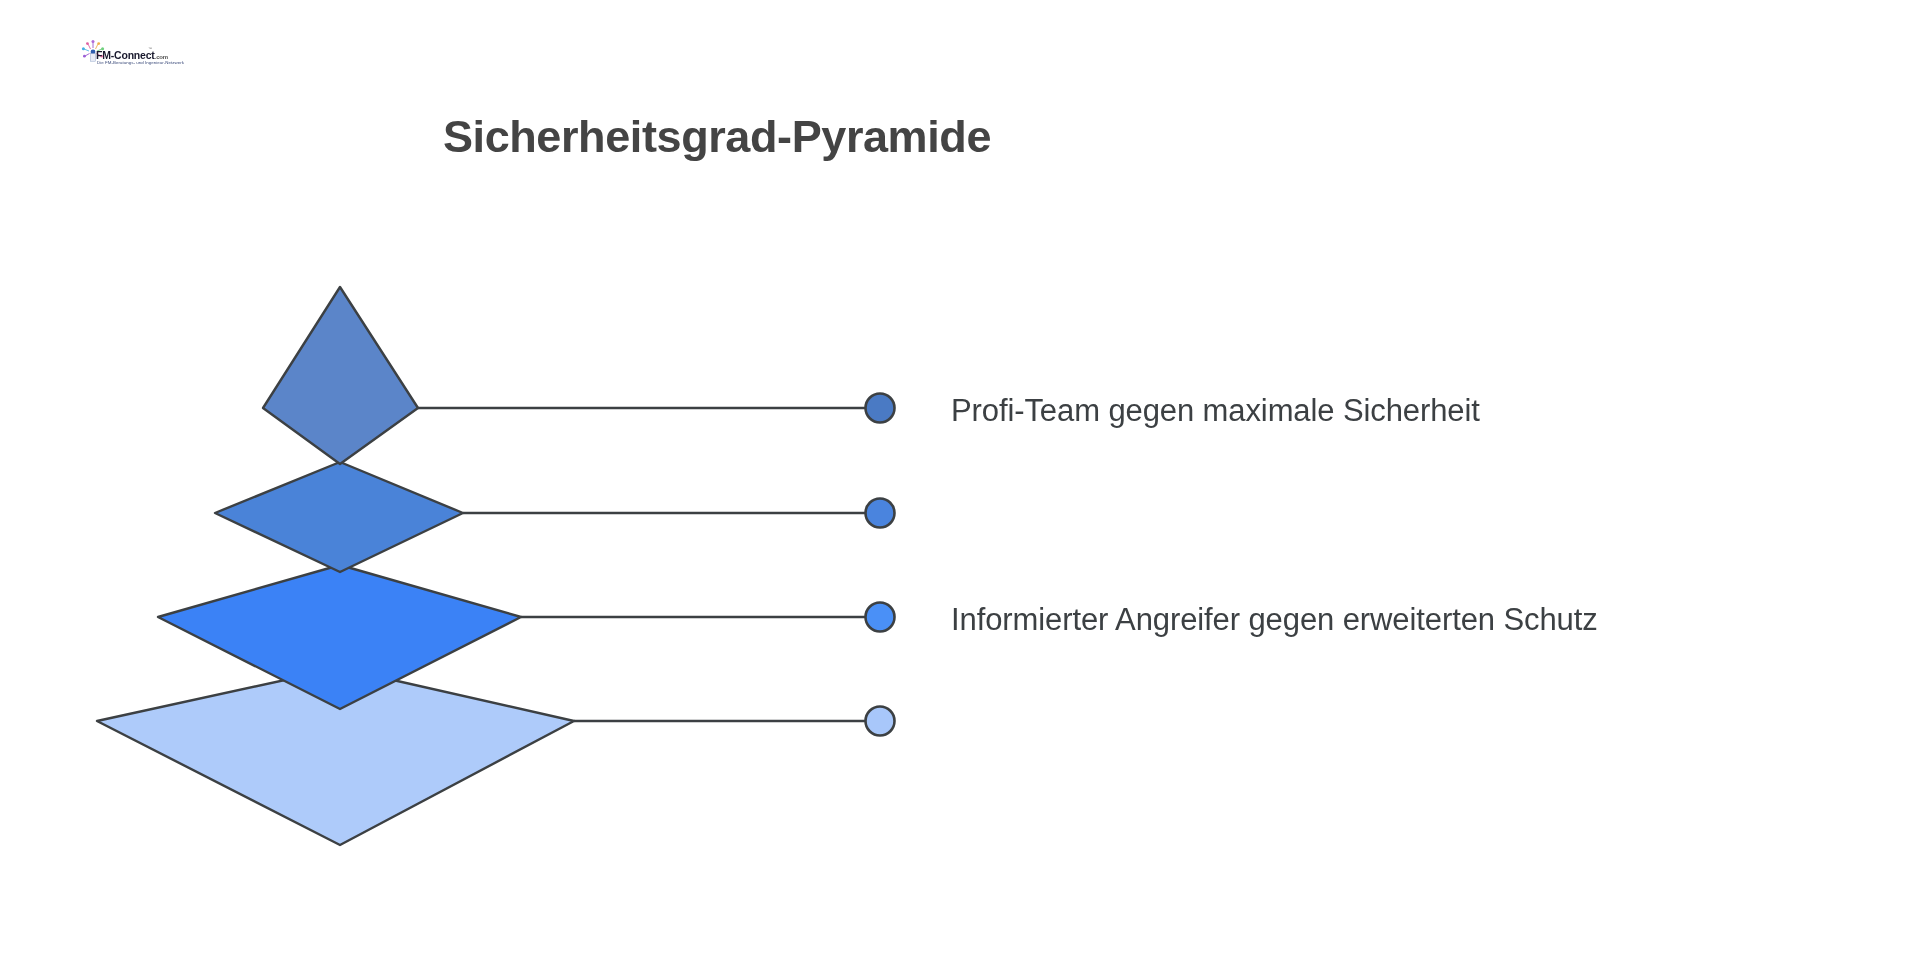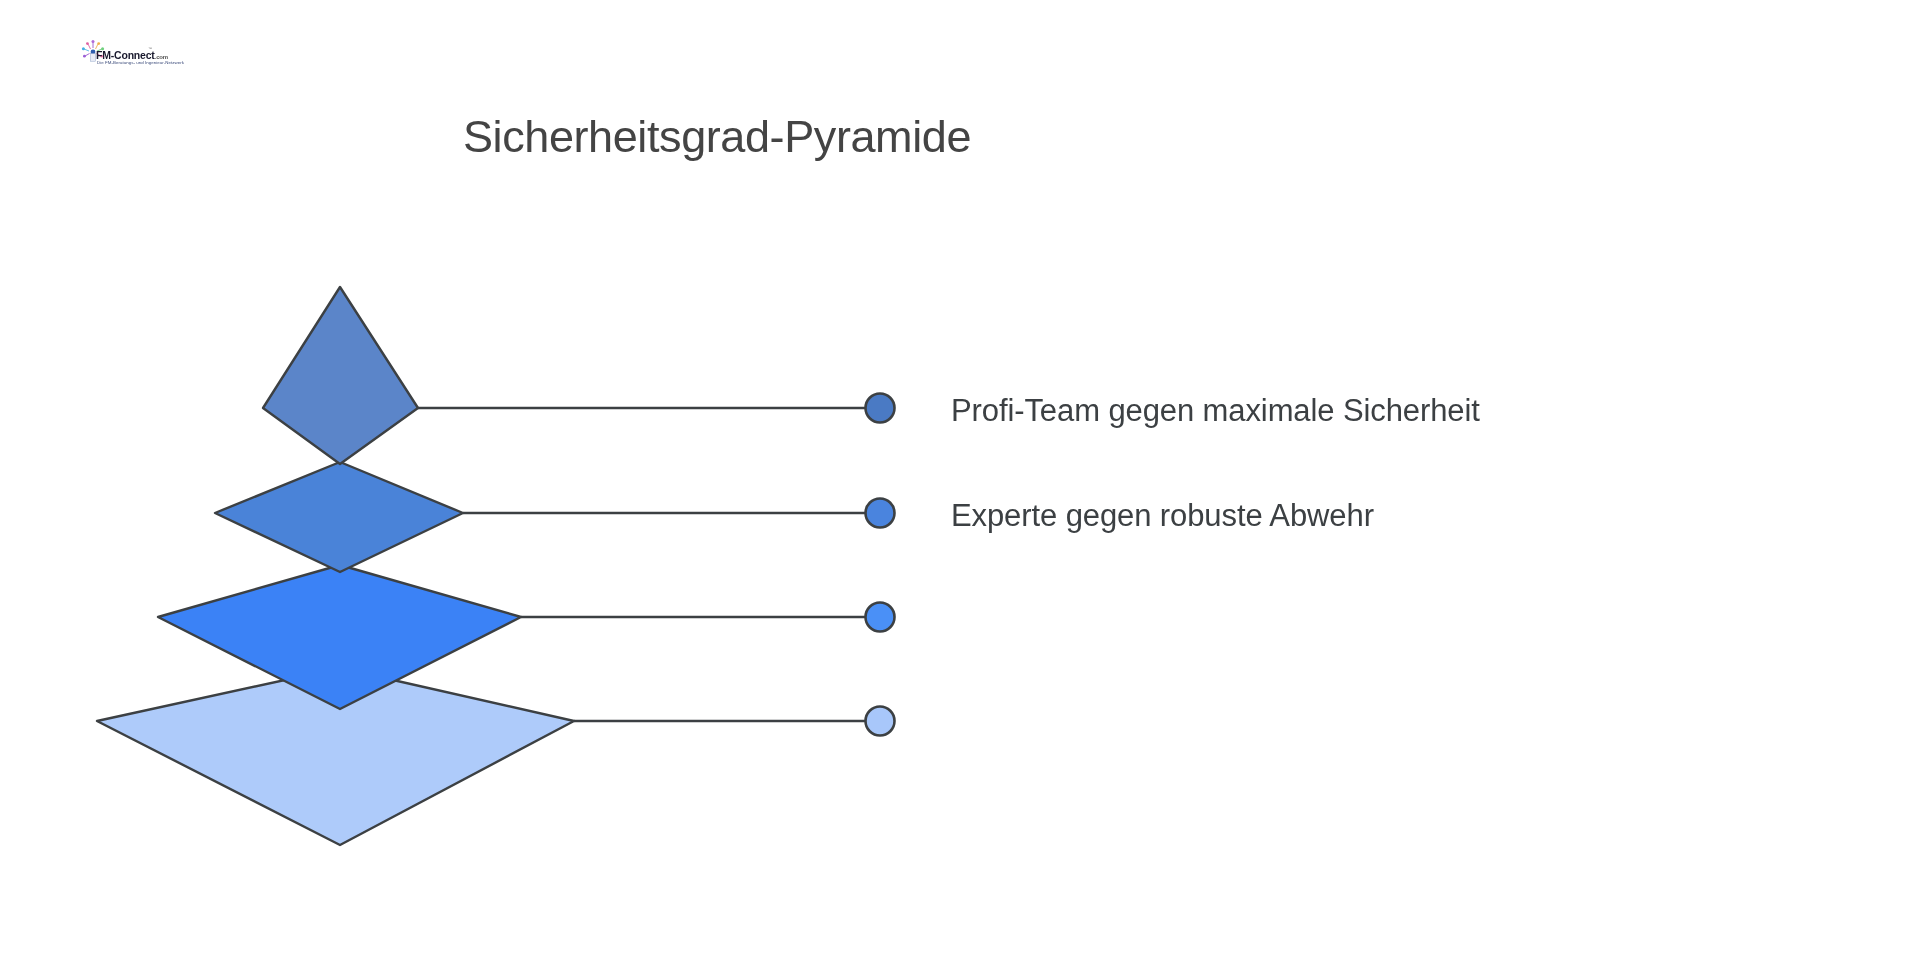--- a/index.html
+++ b/index.html
@@ -66,21 +66,21 @@
   }
 
   
   #page-title {
     position: absolute;
     left: 0;
     top: 112px;
     width: 1788px;
     text-align: center;
     font-size: 45px;
-    font-weight: normal;
+    font-weight: bold;
     color: #444444;
     letter-spacing: -0.4px;
     line-height: 1.1;
   }
   
   #page-title .title-inner {
     display: inline-block;
     transform: translateX(-177px);
   }
 
@@ -161,14 +161,14 @@
 
     <polygon points="340,285 418,406 340,462 263,406" fill="#5b85c9" stroke="#3c4043" stroke-width="2.4" stroke-linejoin="round"></polygon>
 
     <circle cx="880" cy="406" r="14.5" fill="#4a7ac4" stroke="#3c4043" stroke-width="2.6"></circle>
     <circle cx="880" cy="511" r="14.5" fill="#4a84de" stroke="#3c4043" stroke-width="2.6"></circle>
     <circle cx="880" cy="615" r="14.5" fill="#4a90f7" stroke="#3c4043" stroke-width="2.6"></circle>
     <circle cx="880" cy="719" r="14.5" fill="#a8c7fa" stroke="#3c4043" stroke-width="2.6"></circle>
   </svg>
 
   <div class="level-label" id="label-0" style="color: rgb(60, 64, 67);">Profi-Team gegen maximale Sicherheit</div>
-  <div class="level-label" id="label-1" style="color: rgb(60, 64, 67);">Experte gegen robuste Abwehr</div>
+  <div class="level-label" id="label-2" style="color: rgb(60, 64, 67);">Informierter Angreifer gegen erweiterten Schutz</div>
 </div>
 
 </body></html>

